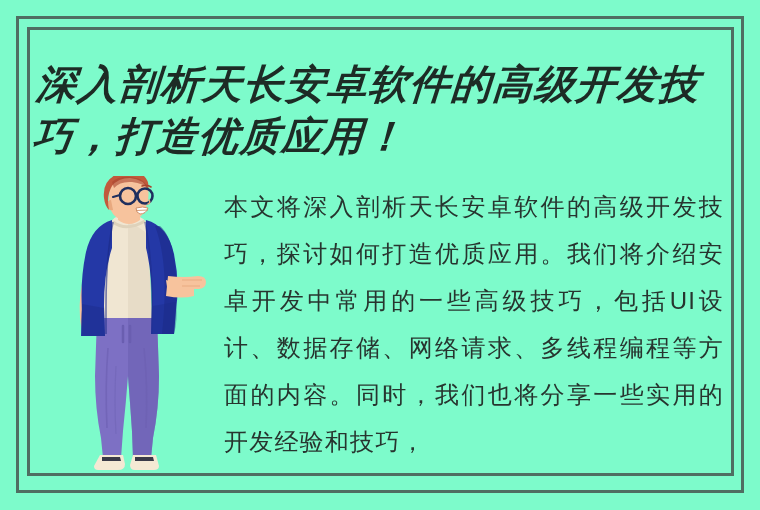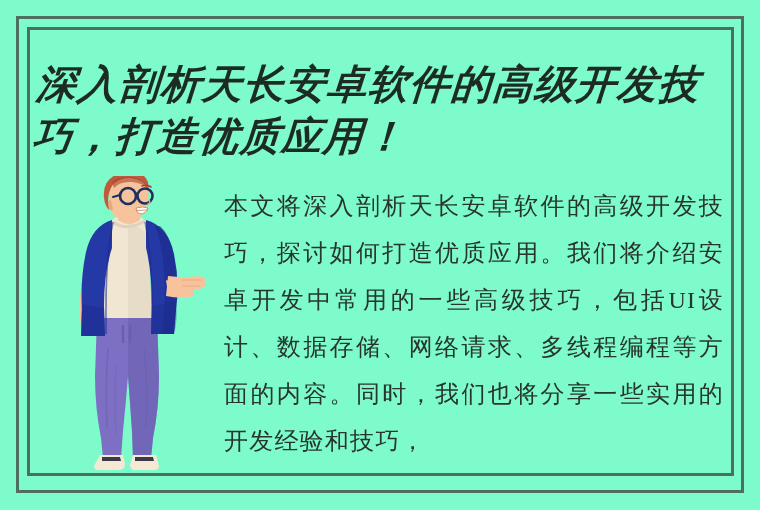--- a/index.html
+++ b/index.html
@@ -68,21 +68,21 @@
   
   .body-block {
     position: absolute;
     left: 224px;
     top: 183px;
     width: 500px;
     height: 290px;
     overflow: hidden;
   }
   .body-text {
-    font-family: Liberation Serif, serif;
+    font-family: Liberation Sans, sans-serif;
     font-size: 24px;
     line-height: 47px;
     color: #27352f;
     letter-spacing: 1.2px;
     text-align: justify;
     text-justify: inter-character;
     word-break: break-all;
   }
 
   

